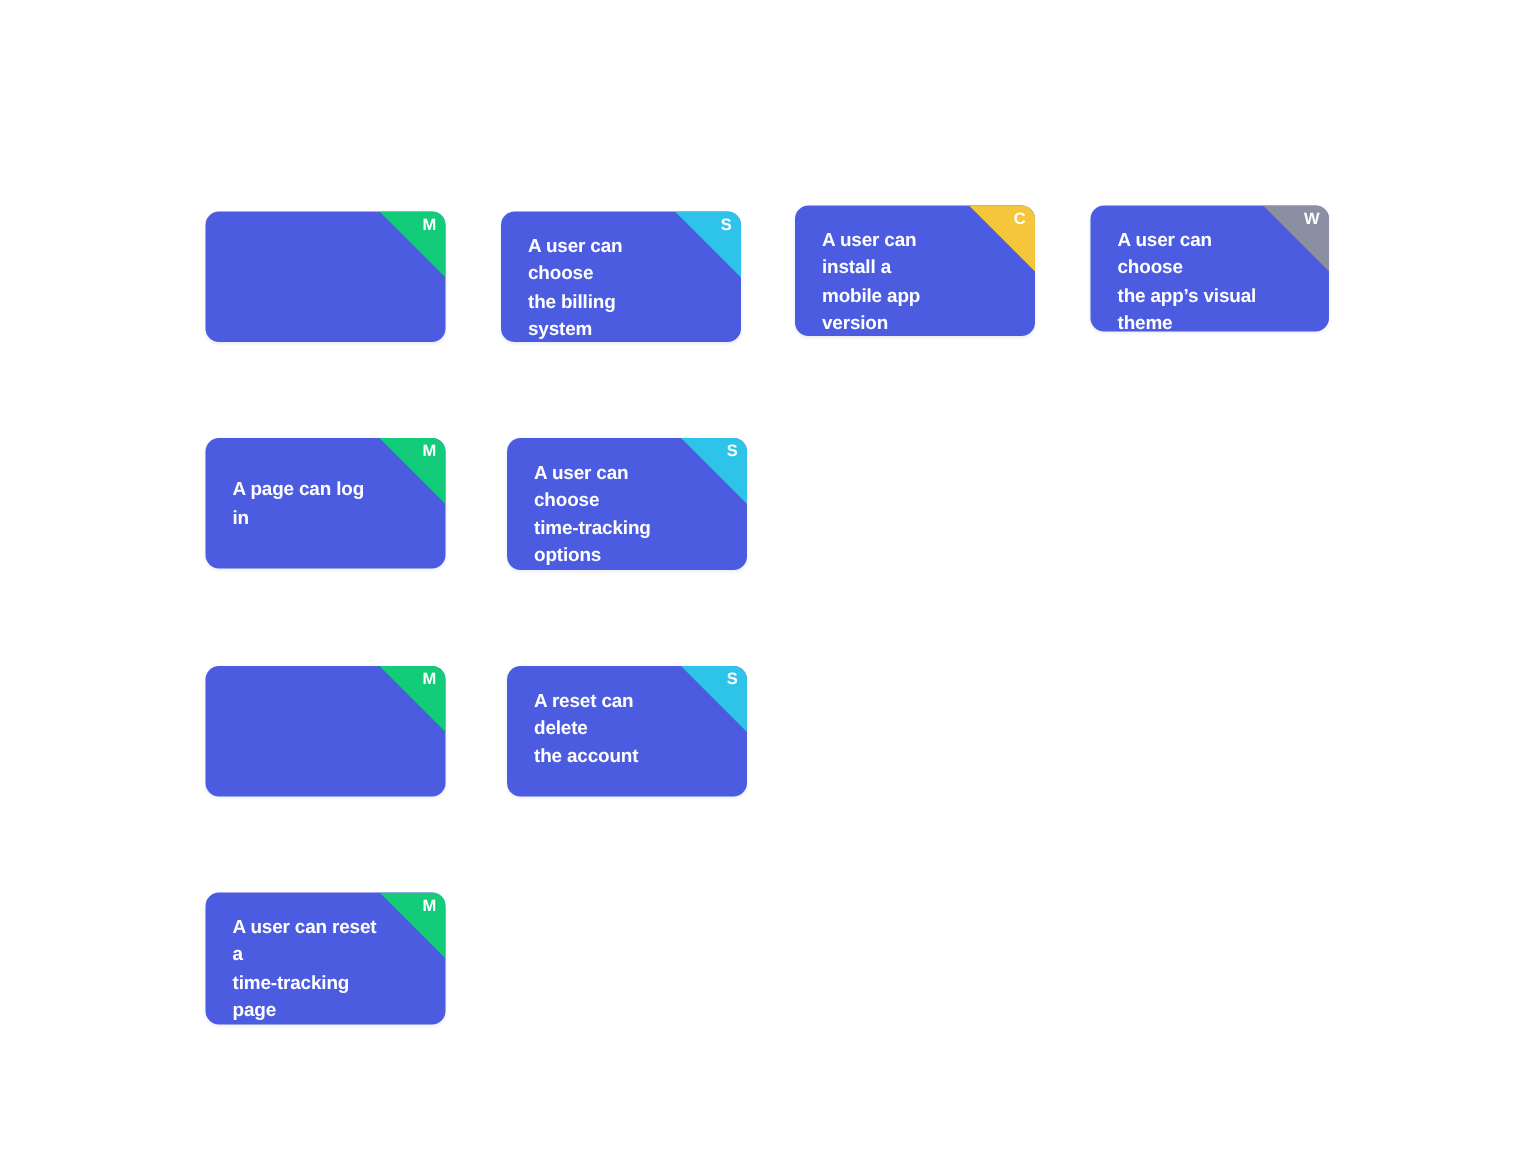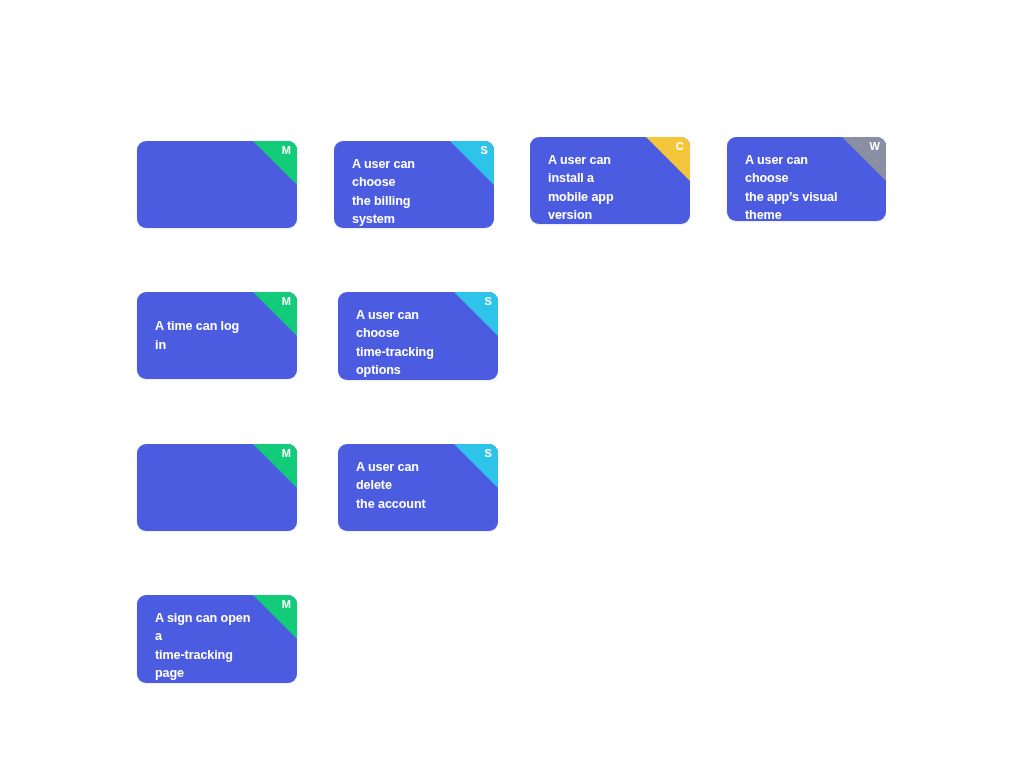--- a/index.html
+++ b/index.html
@@ -117,21 +117,21 @@
       </div>
       <div class="card-text">A user can choose
 the app’s visual
 theme</div>
     </div>
     <div class="card" style="left: 137px; top: 292px; width: 160px; height: 87px; background: rgb(76, 92, 224);">
       <div class="corner">
         <div class="tri" style="border-top-color: rgb(18, 204, 122);"></div>
         <span class="letter">M</span>
       </div>
-      <div class="card-text">A time can log in</div>
+      <div class="card-text">A page can log in</div>
     </div>
     <div class="card multiline" style="left: 338px; top: 292px; width: 160px; height: 88px; background: rgb(76, 92, 224);">
       <div class="corner">
         <div class="tri" style="border-top-color: rgb(46, 196, 234);"></div>
         <span class="letter">S</span>
       </div>
       <div class="card-text">A user can choose
 time-tracking
 options</div>
     </div>
@@ -139,25 +139,25 @@
       <div class="corner">
         <div class="tri" style="border-top-color: rgb(18, 204, 122);"></div>
         <span class="letter">M</span>
       </div>
     </div>
     <div class="card multiline" style="left: 338px; top: 444px; width: 160px; height: 87px; background: rgb(76, 92, 224);">
       <div class="corner">
         <div class="tri" style="border-top-color: rgb(46, 196, 234);"></div>
         <span class="letter">S</span>
       </div>
-      <div class="card-text">A user can delete
+      <div class="card-text">A reset can delete
 the account</div>
     </div>
     <div class="card multiline" style="left: 137px; top: 595px; width: 160px; height: 88px; background: rgb(76, 92, 224);">
       <div class="corner">
         <div class="tri" style="border-top-color: rgb(18, 204, 122);"></div>
         <span class="letter">M</span>
       </div>
-      <div class="card-text">A sign can open a
+      <div class="card-text">A user can reset a
 time-tracking
 page</div>
     </div>
   </div>
 
 </body></html>

